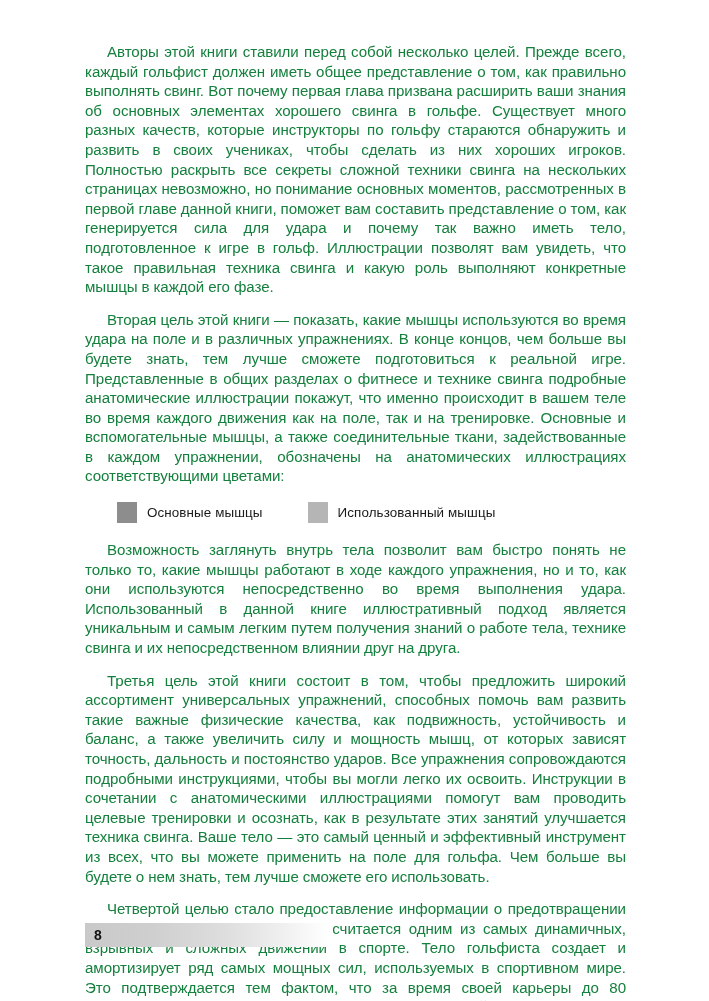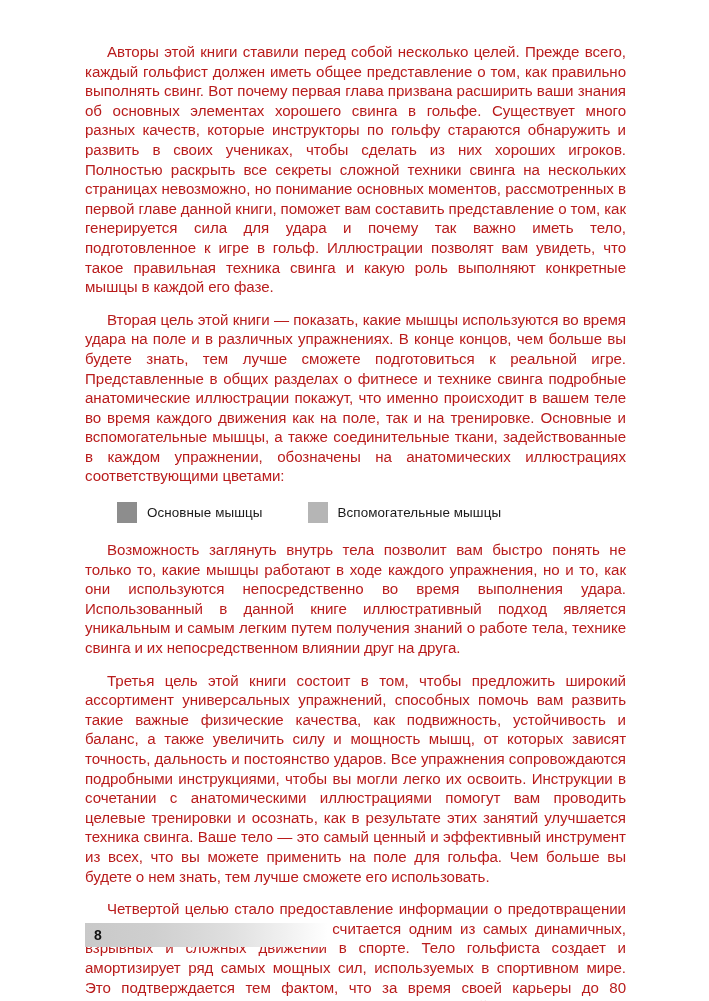--- a/index.html
+++ b/index.html
@@ -23,21 +23,21 @@
     left: 85px;
     top: 42px;
     width: 541px;
   }
   .para {
     margin: 0;
     text-align: justify;
     text-indent: 22px;
     font-size: 15.1px;
     line-height: 19.6px;
-    color: #b91c1c;
+    color: #15803d;
     letter-spacing: -0.05px;
     word-spacing: -0.2px;
     hyphens: manual;
   }
   .para + .para {
     margin-top: 13px;
   }
   .para i, .para em {
   }
   
@@ -108,21 +108,21 @@
 
     <div class="legend">
 
       <div class="legend-item first">
         <span class="swatch" style="background-color: rgb(141, 141, 141);"></span>
         <span class="legend-label">Основные мышцы</span>
       </div>
 
       <div class="legend-item second">
         <span class="swatch" style="background-color: rgb(181, 181, 181);"></span>
-        <span class="legend-label">Вспомогательные мышцы</span>
+        <span class="legend-label">Использованный мышцы</span>
       </div>
 
 
     </div>
 
     <p class="para">Возможность заглянуть внутрь тела позволит вам быстро понять не только то, какие мышцы работают в ходе каждого упражнения, но и то, как они используются непосредственно во время выполнения удара. Использованный в данной книге иллюстративный подход является уникальным и самым легким путем получения знаний о работе тела, технике свинга и их непосредственном влиянии друг на друга.</p>
     <p class="para">Третья цель этой книги состоит в том, чтобы предложить широкий ассортимент универсальных упражнений, способных помочь вам развить такие важные физические качества, как подвижность, устойчивость и баланс, а также увеличить силу и мощность мышц, от которых зависят точность, дальность и постоянство ударов. Все упражнения сопровождаются подробными инструкциями, чтобы вы могли легко их освоить.  Инструкции в сочетании с анатомическими иллюстрациями помогут вам проводить целевые тренировки и осознать, как в результате этих занятий улучшается техника свинга. Ваше тело — это самый ценный и эффективный инструмент из всех, что вы можете применить на поле для гольфа. Чем больше вы будете о нем знать, тем лучше сможете его использовать.</p>
 
     <p class="para"><span>Четвертой целью стало предоставление информации о предотвращении травм. Свинг в гольфе по праву считается одним из самых динамичных, взрывных и сложных движений в спорте. Тело гольфиста создает и амортизирует ряд самых мощных сил, используемых в спортивном мире. Это подтверждается тем фактом, что за время своей карьеры до 80 процентов всех игроков в гольф получают </span><em>по меньшей мере</em><span> одну травму. Нетрудно подсчитать, что в</span></p>
 

